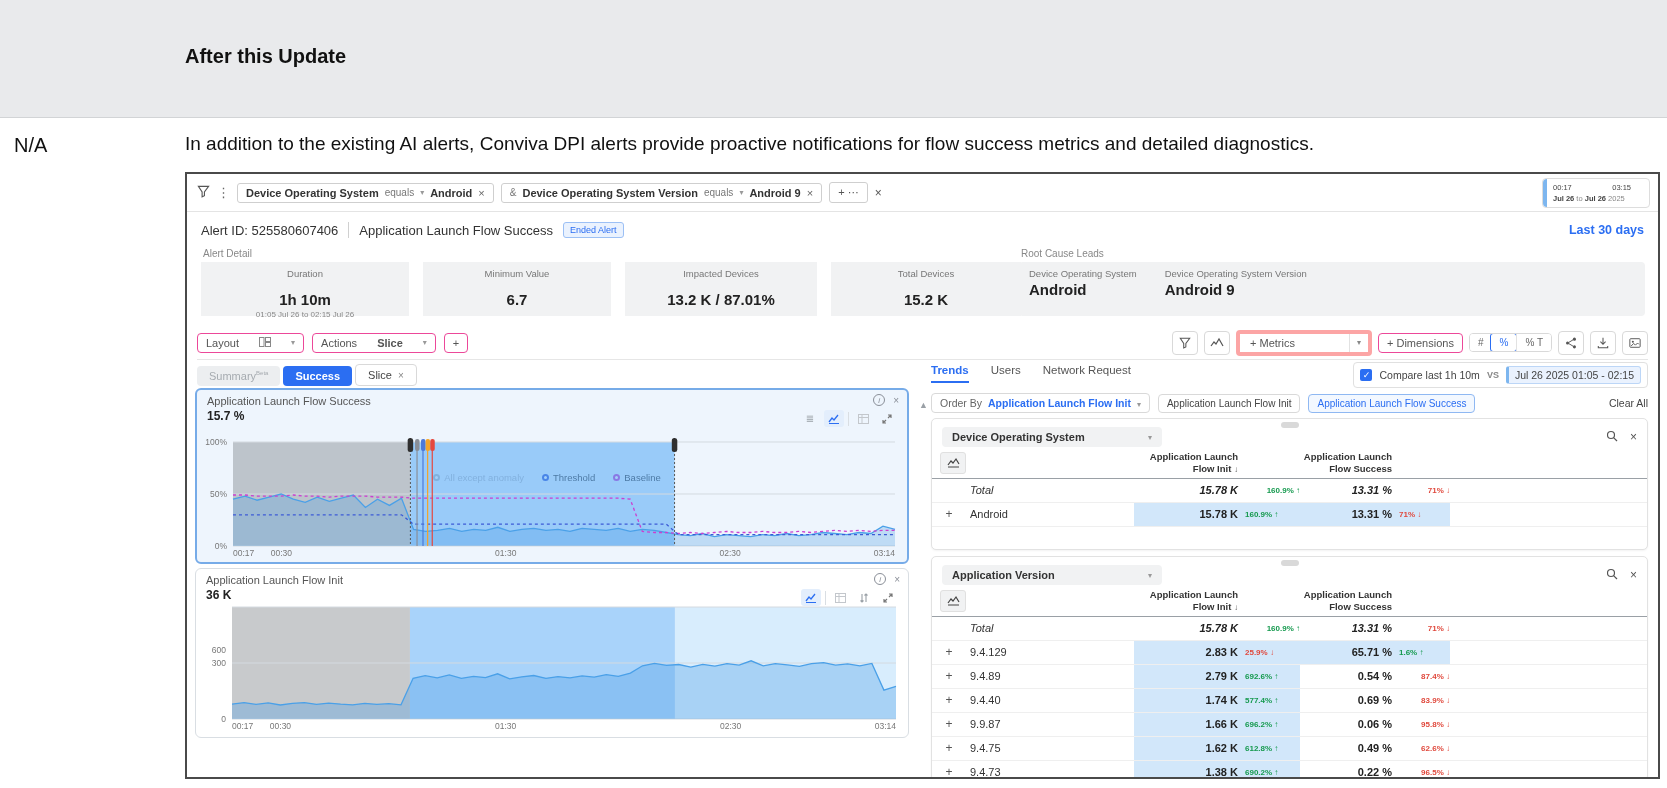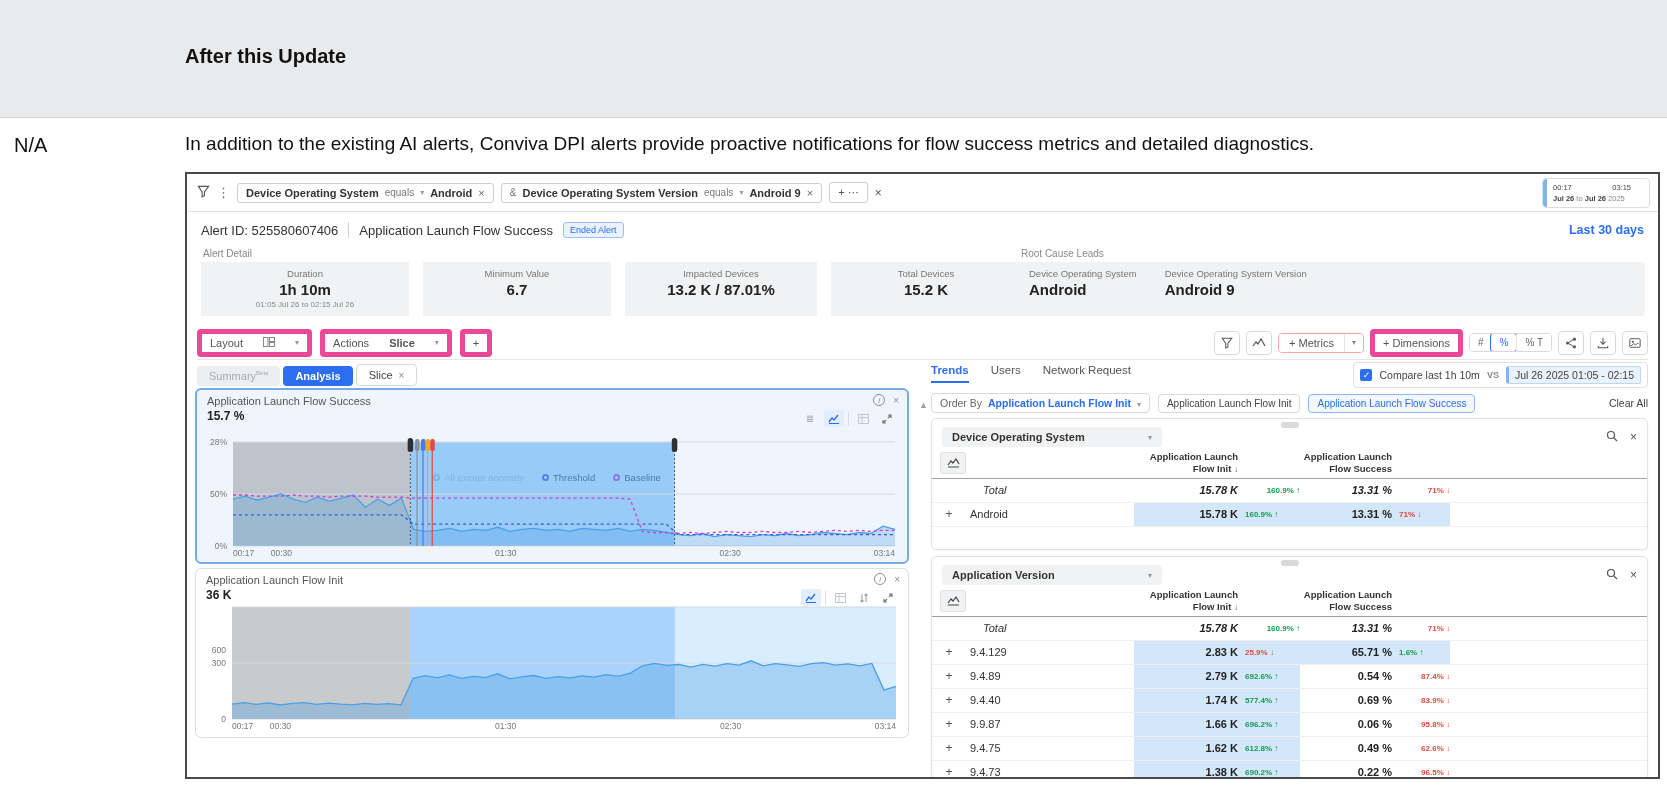--- a/index.html
+++ b/index.html
@@ -40,35 +40,35 @@
   .adiv { width:1px; height:16px; background:#d0d0d0; }
   .atitle { font-size:13px; color:#333; }
   .abadge { font-size:9px; color:#2b6ef2; border:1px solid #9cc0f5; background:#eaf2fe; border-radius:3px; padding:2px 6px; }
   .alast { margin-left:auto; color:#2b6ef2; font-size:12.5px; font-weight:bold; }
 
   
   .sec-label { position:absolute; font-size:10px; color:#888; }
   .cards { position:absolute; left:14px; top:88px; display:flex; gap:14px; }
   .card { background:#f1f2f3; border-radius:0; padding:6px 10px; height:54px;text-align:center; }
   .card .cl { font-size:9.5px; color:#777; }
-  .card .cv { font-size:15px; font-weight:bold; color:#222; margin-top:2px; }
+  .card .cv { font-size:15px; font-weight:bold; color:#222; margin-top:12px; }
   .card .cs { font-size:8px; color:#888; margin-top:2px; }
   .rootcard { position:absolute; left:832px; top:88px; width:626px; height:54px; background:#f1f2f3; border-radius:4px; padding:6px 10px; display:flex; gap:28px; }
   .rfield .cl { font-size:9.5px; color:#777; }
   .rfield .cv { font-size:15px; font-weight:bold; color:#222; margin-top:2px; }
 
   
   .toolbar { position:absolute; left:10px; right:10px; top:152px; height:34px; display:flex; align-items:center; border-bottom:1px solid #e6e6e6; }
   .tgroup { display:flex; align-items:center; gap:8px; }
-  .tctl { display:flex; align-items:center; gap:20px; border:5px solid #ec4899; border-radius:4px; padding:3px 8px; color:#555; font-size:11px; background:#fff; }
+  .tctl { display:flex; align-items:center; gap:20px; border:1px solid #ec4899; border-radius:4px; padding:3px 8px; color:#555; font-size:11px; background:#fff; }
   .tctl .caret { font-size:8px; color:#999; }
   .tright { margin-left:auto; display:flex; align-items:center; gap:6px; }
   .ibtn { width:26px; height:24px; border:1px solid #d9d9d9; border-radius:4px; display:flex; align-items:center; justify-content:center; background:#fff; color:#555; }
   .ibtn svg { display:block; }
-  .split { display:flex; border:1px solid #fca5a5; border-radius:4px; overflow:hidden; }
+  .split { display:flex; border:4px solid #fca5a5; border-radius:4px; overflow:hidden;gap:44px; }
   .split .p1 { padding:3px 10px; font-size:11px; color:#555; background:#fff; }
   .split .p2 { padding:3px 7px; font-size:8px; color:#888; border-left:1px solid #e2e2e2; background:#fff; display:flex; align-items:center; }
   .fmt { display:flex; border:1px solid #d9d9d9; border-radius:4px; overflow:hidden; }
   .fmt span { padding:3px 8px; font-size:10px; color:#666; background:#fff; }
   .fmt span + span { border-left:1px solid #e2e2e2; }
   .fmt .on { color:#2b6ef2; border:1.5px solid #2b6ef2; border-radius:3px; margin:-1px; background:#fff; }
 
   
   .ltabs { position:absolute; left:10px; top:190px; display:flex; gap:3px; align-items:flex-end; }
   .ltab { font-size:11px; padding:4px 12px; border-radius:4px; }
@@ -138,21 +138,21 @@
   .thead .icocell { width:26px; height:22px; background:#f1f2f3; border:1px solid #e0e0e0; border-radius:3px; margin-left:8px; display:flex; align-items:center; justify-content:center; }
   .th2 { font-size:9.5px; font-weight:bold; color:#333; text-align:right; line-height:1.25; }
   .th2 .sort { color:#555; font-size:8px; }
   .trow { height:24px; border-bottom:1px solid #efefef; }
   .texp { text-align:center; color:#555; font-size:12px; }
   .tname { font-size:11px; color:#333; padding-left:4px; }
   .tval { font-size:11px; color:#222; font-weight:bold; text-align:right; }
   .tdelta { font-size:8px; font-weight:bold; text-align:right; padding-left:7px; }
   [data-dir="up"] { color:#169a4f; }
   [data-dir="down"] { color:#e0493d; }
-  .row-total .tname, .row-total .tval { font-style:italic;margin-left:13px; }
+  .row-total .tname, .row-total .tval { font-style:italic; }
   .hl { background:#d2e7fa; height:100%; display:flex; align-items:center; justify-content:flex-end; }
   .hl.tdelta { justify-content:flex-start; }
   .tval.cellpad, .tdelta.cellpad { height:100%; display:flex; align-items:center; }
   .tval.cellpad { justify-content:flex-end; }
 </style>
 </head>
 <body>
 
 <div id="doc-header">
   <div id="after-h" class="doc-h">After this Update</div>
@@ -295,21 +295,21 @@
               <rect x="1" y="2" width="12" height="10" rx="1" fill="none" stroke="#555" stroke-width="1.1"></rect>
               <circle cx="4.5" cy="5.5" r="1.2" fill="#555"></circle>
               <path d="M2.5 10.5l3-3 2 2 2.5-2.5 1.5 1.5" fill="none" stroke="#555" stroke-width="1.1"></path>
             </svg>
           </span>
     </div>
   </div>
 
   <div class="ltabs">
     <span class="ltab dis"><span>Summary</span><sup>Beta</sup></span>
-    <span class="ltab on">Analysis</span>
+    <span class="ltab on">Success</span>
     <span class="ltab plain">
           <span>Slice</span>
           <span class="x">×</span>
         </span>
   </div>
 
   <div class="cpanel" id="cpanel1">
     <div class="ctitle">Application Launch Flow Success</div>
     <div class="cval">15.7 %</div>
     <div class="cclose">
@@ -345,21 +345,21 @@
       <span class="litem" style="color:#444;">
             <span class="ldot" style="border-color:#3c5bd6;"></span>
             <span>Threshold</span>
           </span>
       <span class="litem" style="color:#444;">
             <span class="ldot" style="border-color:#cb3fd0;"></span>
             <span>Baseline</span>
           </span>
     </div>
     <div class="yticks" style="top:52px; height:104px;">
-          <span style="top: 0%;">28%</span>
+          <span style="top: 0%;">100%</span>
           <span style="top: 50%;">50%</span>
           <span style="top: 100%;">0%</span>
         </div>
     <div class="plot" style="top:52px; height:104px;">
           <svg preserveAspectRatio="none" viewBox="0 0 664 104">
             <rect x="0" y="0" width="177.952" height="104" fill="rgba(110,115,120,0.38)"></rect>
             <rect x="177.952" y="0" width="264.93600000000004" height="104" fill="rgba(84,168,245,0.55)"></rect>
             <line x1="0" y1="0" x2="664" y2="0" stroke="#d4dae0" stroke-width="1"></line>
             <line x1="0" y1="52" x2="664" y2="52" stroke="#d4dae0" stroke-width="1"></line>
             <line x1="0" y1="104" x2="664" y2="104" stroke="#d4dae0" stroke-width="1"></line>

